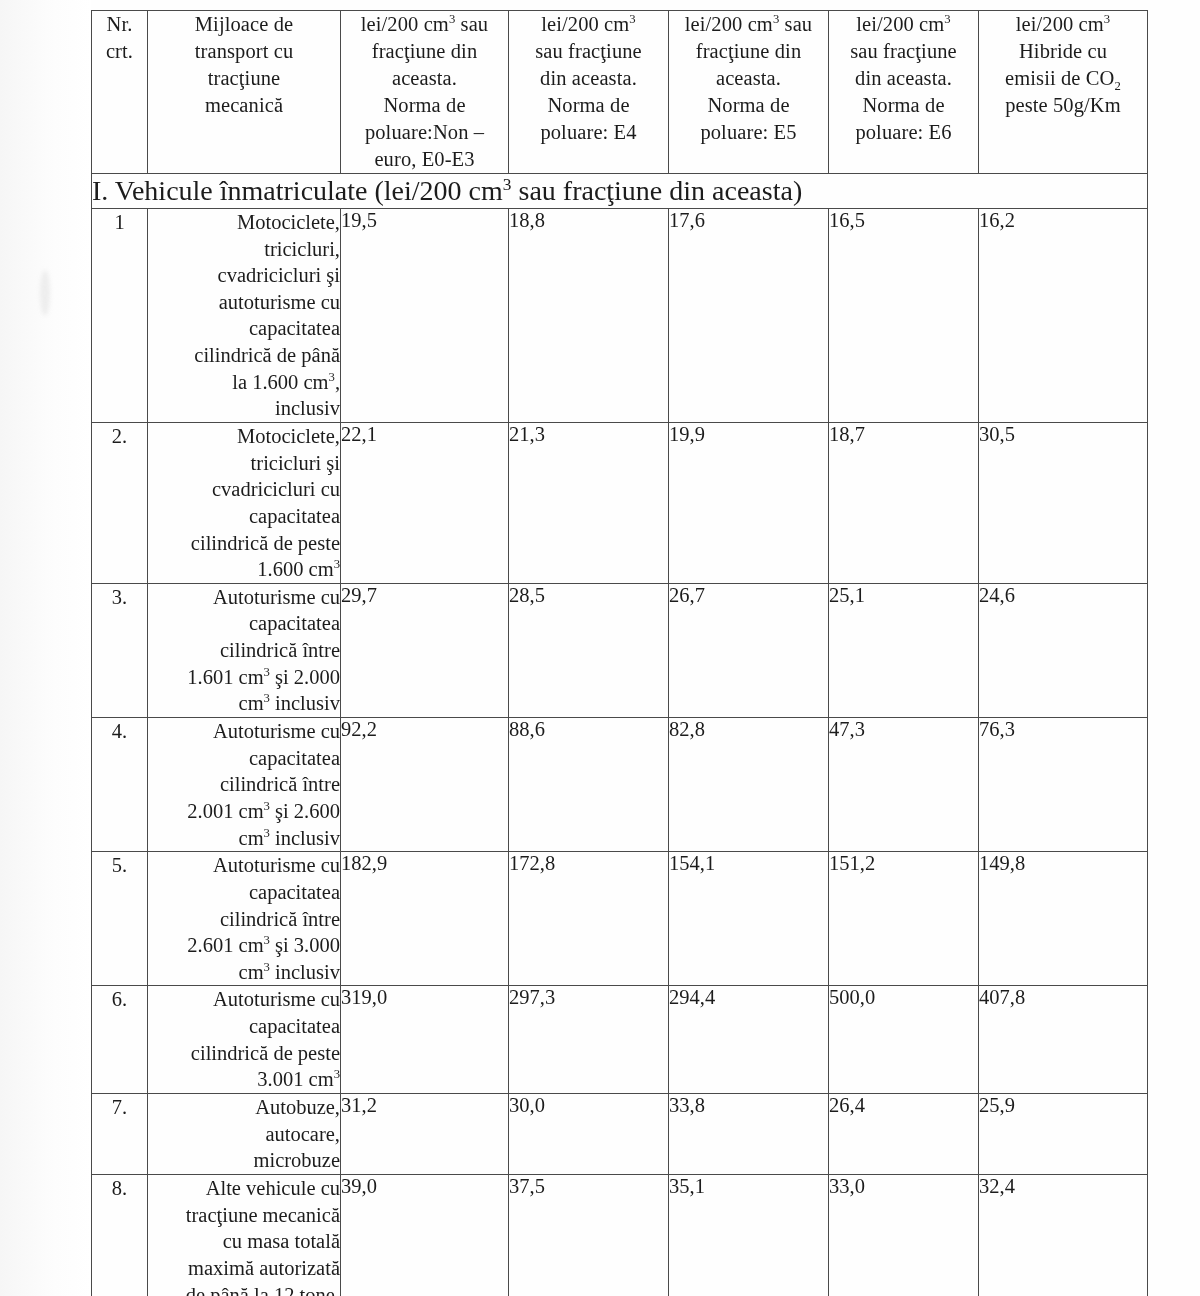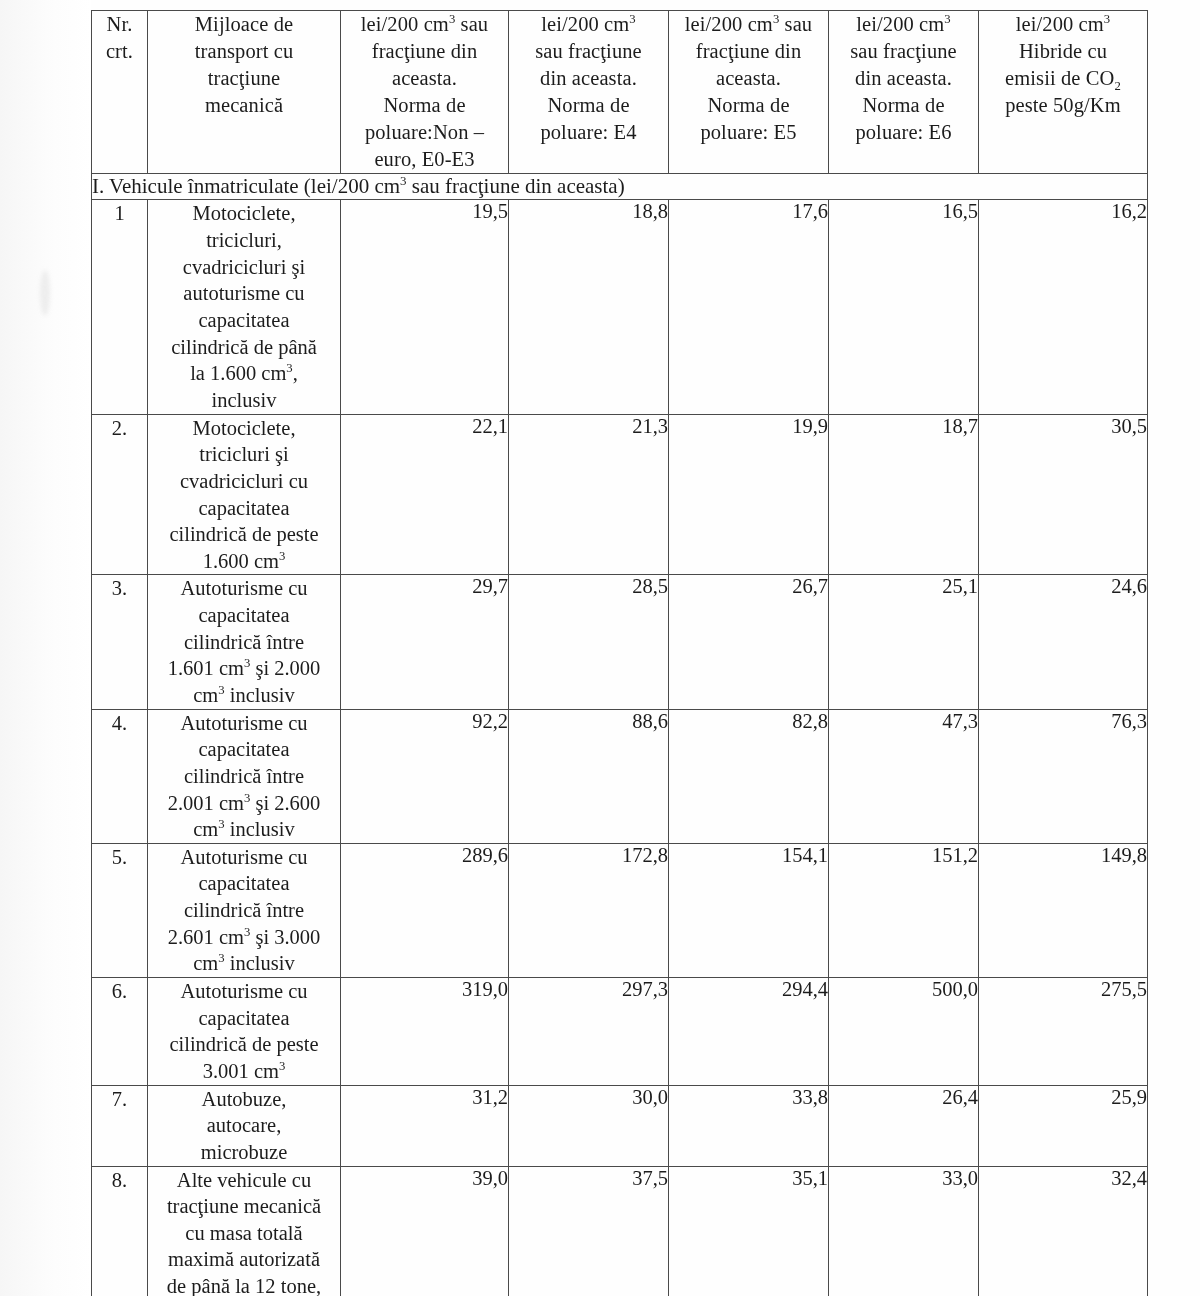--- a/index.html
+++ b/index.html
@@ -80,48 +80,48 @@
     line-height: 0;
   }
   sub {
     font-size: .62em;
     vertical-align: sub;
     line-height: 0;
   }
 
   
   .section-row td {
-    font-size: 21px;
+    font-size: 28px;
     text-align: left;
     padding: 3px 0 5px 8px;
     vertical-align: middle;
     line-height: 1.2;
     white-space: nowrap;
   }
 
   
   .nr-cell {
     text-align: center;
     font-size: 20.5px;
     padding: 6px 4px;
     line-height: 1.28;
   }
   .nr-mid   { vertical-align: middle; }
   .nr-low   { vertical-align: bottom; padding-bottom: 40px; }
 
   .desc-cell {
-    text-align: center;
+    text-align: right;
     font-size: 20.5px;
     line-height: 1.30;
     padding: 5px 4px 6px 9px;
     vertical-align: top;
   }
 
   .val-cell {
-    text-align: right;
+    text-align: left;
     vertical-align: middle;
     font-size: 20.5px;
     padding: 6px 4px;
   }
 
   
   .clipped .desc-cell { padding-bottom: 0; }
 </style>
 </head>
 <body>
@@ -187,34 +187,34 @@
           <td class="desc-cell">Autoturisme cu<br>capacitatea<br>cilindrică între<br>2.001 cm<sup>3</sup> şi 2.600<br>cm<sup>3</sup> inclusiv</td>
           <td class="val-cell">92,2</td>
           <td class="val-cell">88,6</td>
           <td class="val-cell">82,8</td>
           <td class="val-cell">47,3</td>
           <td class="val-cell">76,3</td>
         </tr>
         <tr>
           <td class="nr-cell nr-low">5.</td>
           <td class="desc-cell">Autoturisme cu<br>capacitatea<br>cilindrică între<br>2.601 cm<sup>3</sup> şi 3.000<br>cm<sup>3</sup> inclusiv</td>
-          <td class="val-cell">289,6</td>
+          <td class="val-cell">182,9</td>
           <td class="val-cell">172,8</td>
           <td class="val-cell">154,1</td>
           <td class="val-cell">151,2</td>
           <td class="val-cell">149,8</td>
         </tr>
         <tr>
           <td class="nr-cell">6.</td>
           <td class="desc-cell">Autoturisme cu<br>capacitatea<br>cilindrică de peste<br>3.001 cm<sup>3</sup></td>
           <td class="val-cell">319,0</td>
           <td class="val-cell">297,3</td>
           <td class="val-cell">294,4</td>
           <td class="val-cell">500,0</td>
-          <td class="val-cell">275,5</td>
+          <td class="val-cell">407,8</td>
         </tr>
         <tr>
           <td class="nr-cell">7.</td>
           <td class="desc-cell">Autobuze,<br>autocare,<br>microbuze</td>
           <td class="val-cell">31,2</td>
           <td class="val-cell">30,0</td>
           <td class="val-cell">33,8</td>
           <td class="val-cell">26,4</td>
           <td class="val-cell">25,9</td>
         </tr>

